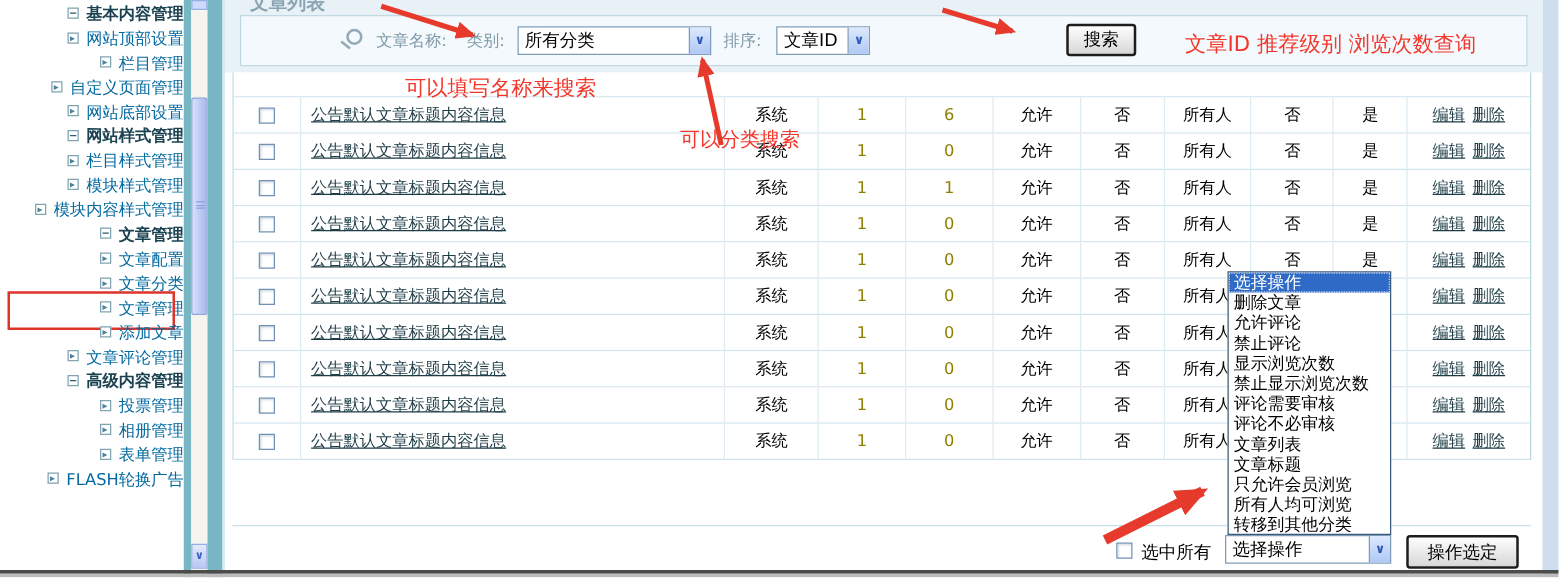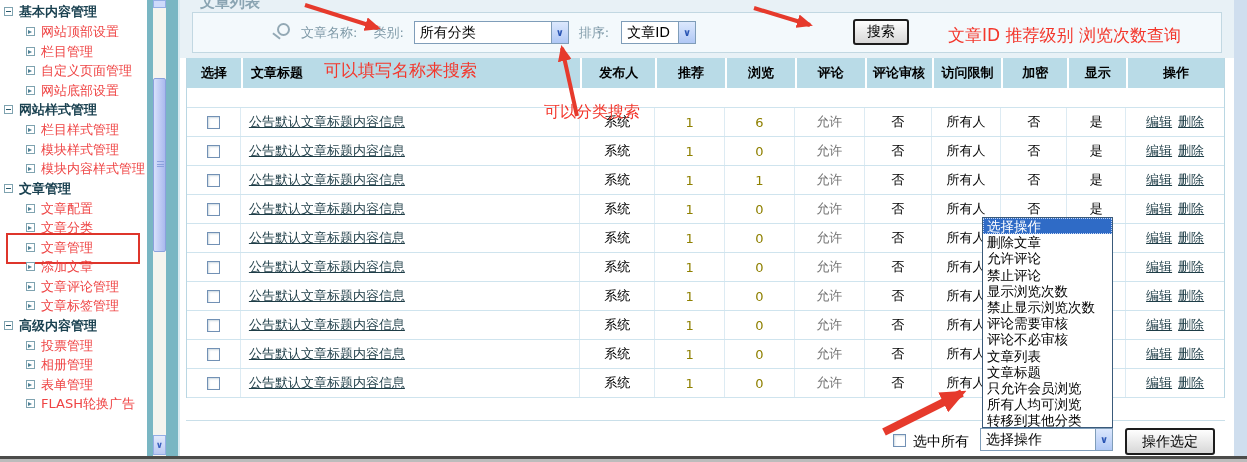--- a/index.html
+++ b/index.html
@@ -1,23 +1,23 @@
 <!DOCTYPE html>
 <html><head>
 <meta charset="utf-8">
 <style>
   * { margin:0; padding:0; box-sizing:border-box; }
   body { font-family:"DejaVu Sans","Liberation Sans",sans-serif; }
   .root { position:relative; width:1247px; height:462px; background:#fff; overflow:hidden; font-family:"DejaVu Sans","Liberation Sans",sans-serif; }
 
   
-  .sidebar { position:absolute; left:0; top:0; width:147px; height:462px; background:#fff; overflow:hidden; }
+  .sidebar { position:absolute; left:0; top:0; width:147px; height:462px; background:#fff; overflow:hidden;text-align:right; }
   .tree { padding:2px 0 0 4px; white-space:nowrap; }
   .tnode { height:20px; line-height:20px; font-weight:bold; color:#1b4251; font-size:13px; cursor:pointer; }
-  .titem { height:19.5px; line-height:19.5px; color:#ef4444; font-size:13px; padding-left:22px; cursor:pointer; position:relative; }
+  .titem { height:19.5px; line-height:19.5px; color:#0369a1; font-size:13px; padding-left:22px; cursor:pointer; position:relative; }
   .boxicon { display:inline-block; width:9px; height:9px; border:1px solid #7fa3b0; background:#fff; vertical-align:middle; margin-right:6px; position:relative; top:-1px; }
   .boxicon.minus::after { content:""; position:absolute; left:1px; top:3px; width:5px; height:1px; background:#2a5a6c; }
   .boxicon.arrow::after { content:""; position:absolute; left:1px; top:2px; border-left:4px solid #3f7habc; border-left:4px solid #4f8296; border-top:2px solid transparent; border-bottom:2px solid transparent; }
   .titem.boxed::after { content:""; position:absolute; left:2px; top:-5px; width:130px; height:27px; border:2px solid #de352b; pointer-events:none; }
 
   
   .strip-teal1 { position:absolute; left:147px; top:0; width:6px; height:462px; background:#79b6c3; }
   .sb-track { position:absolute; left:153px; top:0; width:13px; height:462px; background:#f5f4ef; }
   .sb-upbtn { position:absolute; left:153px; top:0; width:13px; height:8px; background:#cedafb; border:1px solid #94aee6; }
   .sb-thumb { position:absolute; left:153px; top:78px; width:13px; height:174px; border:1px solid #8ba1dd; border-radius:2px; background:linear-gradient(90deg,#d7e0fb,#aab9ee); }
@@ -50,21 +50,21 @@
   .th:first-child { border-left:none; }
   .th.left { justify-content:flex-start; padding-left:8px; }
   .spacer { height:20px; border-bottom:1px solid #cfe4ee; background:#fff; }
   .trow { display:flex; height:29px; border-bottom:1px solid #cfe4ee; background:#fff; }
   .td { font-size:13px; color:#000; display:flex; align-items:center; justify-content:center; border-right:1px solid #ddebf3; overflow:hidden; }
   .td.left { justify-content:flex-start; padding-left:8px; }
   .td:last-child { border-right:none; }
   .cb { width:13px; height:13px; border:1px solid #7291b5; background:#fff; box-shadow:inset 1px 1px 2px #ccd8e0; cursor:pointer; }
   .tlink { color:#1e3d47; text-decoration:underline; cursor:pointer; }
   .num { color:#8f8000; }
-  .allow { color:#737373; }
+  .allow { color:#000000; }
   .oplink { color:#1e3d47; text-decoration:underline; cursor:pointer; margin:0 3px; }
 
   
   .footline { position:absolute; left:186px; top:420px; width:1039px; height:1px; background:#c9dfe9; }
   .fcb { position:absolute; left:893px; top:434px; }
   .fcb-label { position:absolute; left:913px; top:433px; font-size:14px; color:#000; }
   .fselect { position:absolute; left:980px; top:428px; width:133px; }
   .applybtn { position:absolute; left:1125px; top:428px; width:90px; height:27px; }
 
   
@@ -98,21 +98,20 @@
         <div class="tnode"><div class="boxicon minus" style="display: inline-block;"></div><span>网站样式管理</span></div>
         <div class="titem"><div class="boxicon arrow" style="display: inline-block;"></div><span>栏目样式管理</span></div>
         <div class="titem"><div class="boxicon arrow" style="display: inline-block;"></div><span>模块样式管理</span></div>
         <div class="titem"><div class="boxicon arrow" style="display: inline-block;"></div><span>模块内容样式管理</span></div>
         <div class="tnode"><div class="boxicon minus" style="display: inline-block;"></div><span>文章管理</span></div>
         <div class="titem"><div class="boxicon arrow" style="display: inline-block;"></div><span>文章配置</span></div>
         <div class="titem"><div class="boxicon arrow" style="display: inline-block;"></div><span>文章分类</span></div>
         <div class="titem boxed"><div class="boxicon arrow" style="display: inline-block;"></div><span>文章管理</span></div>
         <div class="titem"><div class="boxicon arrow" style="display: inline-block;"></div><span>添加文章</span></div>
         <div class="titem"><div class="boxicon arrow" style="display: inline-block;"></div><span>文章评论管理</span></div>
-        <div class="titem"><div class="boxicon arrow" style="display: inline-block;"></div><span>文章标签管理</span></div>
         <div class="tnode"><div class="boxicon minus" style="display: inline-block;"></div><span>高级内容管理</span></div>
         <div class="titem"><div class="boxicon arrow" style="display: inline-block;"></div><span>投票管理</span></div>
         <div class="titem"><div class="boxicon arrow" style="display: inline-block;"></div><span>相册管理</span></div>
         <div class="titem"><div class="boxicon arrow" style="display: inline-block;"></div><span>表单管理</span></div>
         <div class="titem"><div class="boxicon arrow" style="display: inline-block;"></div><span>FLASH轮换广告</span></div>
       </div>
   </div>
   <div class="strip-teal1"></div>
   <div class="sb-track"></div>
   <div class="sb-upbtn"></div>
@@ -139,33 +138,20 @@
     </div>
     <span class="slabel" style="margin-left:10px;">排序:</span>
     <div class="xpselect" style="width:75px; margin-left:12px;">
       <span class="val">文章ID</span>
       <span class="arr">∨</span>
     </div>
     <button class="xpbtn searchbtn">搜索</button>
   </div>
 
   <div class="tbl">
-    <div class="thead">
-        <div class="th" style="width: 54px;">选择</div>
-        <div class="th left" style="width: 340px;">文章标题</div>
-        <div class="th" style="width: 75px;">发布人</div>
-        <div class="th" style="width: 70px;">推荐</div>
-        <div class="th" style="width: 70px;">浏览</div>
-        <div class="th" style="width: 70px;">评论</div>
-        <div class="th" style="width: 67px;">评论审核</div>
-        <div class="th" style="width: 70px;">访问限制</div>
-        <div class="th" style="width: 66px;">加密</div>
-        <div class="th" style="width: 59px;">显示</div>
-        <div class="th" style="width: 98px;">操作</div>
-      </div>
     <div class="spacer"></div>
     <div>
         <div class="trow">
           <div class="td" style="width: 54px;">
             <div class="cb"></div>
           </div>
           <div class="td left" style="width: 340px;">
             <a class="tlink">公告默认文章标题内容信息</a>
           </div>
           <div class="td" style="width: 75px;">

